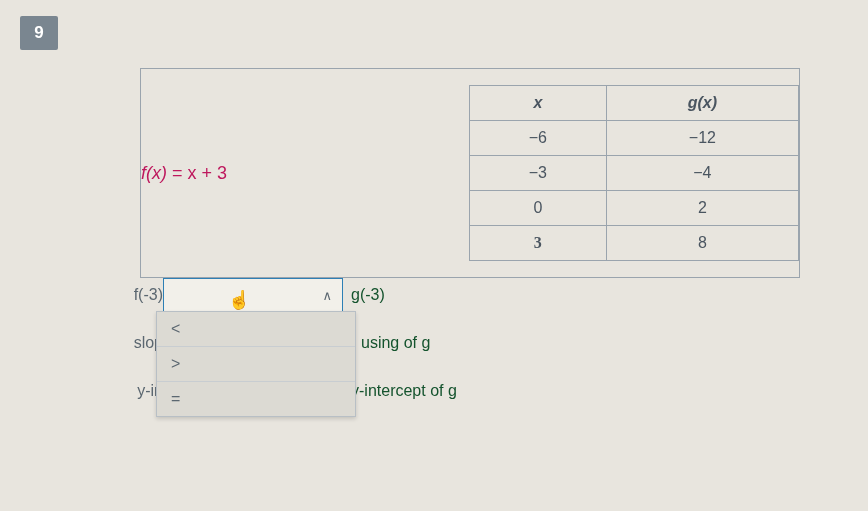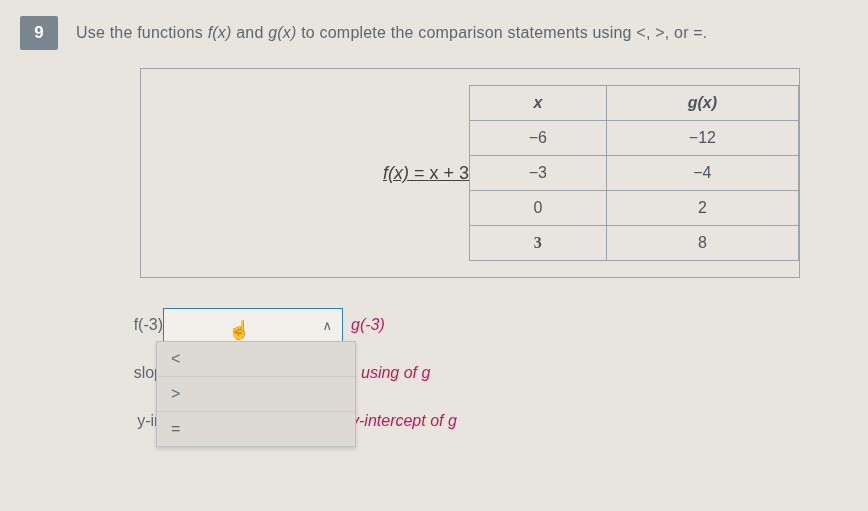--- a/index.html
+++ b/index.html
@@ -39,24 +39,23 @@
     .content-box {
       margin-left: 120px;
       width: 660px;
       border: 1px solid #9aa4ad;
       display: flex;
       align-items: center;
       height: 210px;
     }
     .left-half {
       flex: 1;
-      text-align: right;
+      text-align: left;
       font-size: 18px;
-      color: #404040;
-      text-decoration: underline;
+      color: #be185d;
     }
     .left-half .fn { font-style: italic; }
     .right-half {
       width: 330px;
     }
     table.g-table {
       border-collapse: collapse;
       width: 100%;
     }
     table.g-table td, table.g-table th {
@@ -71,21 +70,20 @@
       font-style: italic;
     }
     .handwritten {
       font-family: 'Comic Sans MS', cursive;
       font-weight: 700;
       font-size: 22px;
       color: #1a1a1a;
     }
     .compare-rows {
       margin-left: 95px;
-      margin-top: 30px;
     }
     .compare-row {
       display: flex;
       align-items: center;
       margin-bottom: 14px;
       position: relative;
       height: 34px;
     }
     .left-label {
       width: 48px;
@@ -110,23 +108,22 @@
       border: 1.5px solid #2d7fb5;
       background: #f2f0ea;
     }
     .caret {
       font-size: 13px;
       color: #7a8690;
     }
     .caret.up { color: #5b6770; }
     .right-label {
       font-size: 16px;
-      color: #be185d;
+      color: #14532d;
       margin-left: 8px;
-      font-style: italic;
     }
     .cursor-icon {
       position: absolute;
       left: 64px;
       top: 10px;
       font-size: 18px;
       z-index: 5;
       pointer-events: none;
     }
     .dropdown-open {
@@ -150,23 +147,20 @@
     .row2 .select-box, .row3 .select-box {
       margin-left: 0;
       width: 190px;
     }
   </style>
 </head>
 <body>
 
 <div class="header-row">
   <div class="qnum">9</div>
-  <div class="prompt">
-    <span>Use the functions </span><span class="fn">f(x)</span><span> and </span><span class="fn">g(x)</span><span> to complete the comparison statements using &lt;, &gt;, or =.</span>
-  </div>
 </div>
 
 <div class="content-box">
   <div class="left-half">
     <span class="fn">f(x)</span><span> = </span><span>x + 3</span>
   </div>
   <div class="right-half">
     <table class="g-table">
       <tbody>
           <tr>

